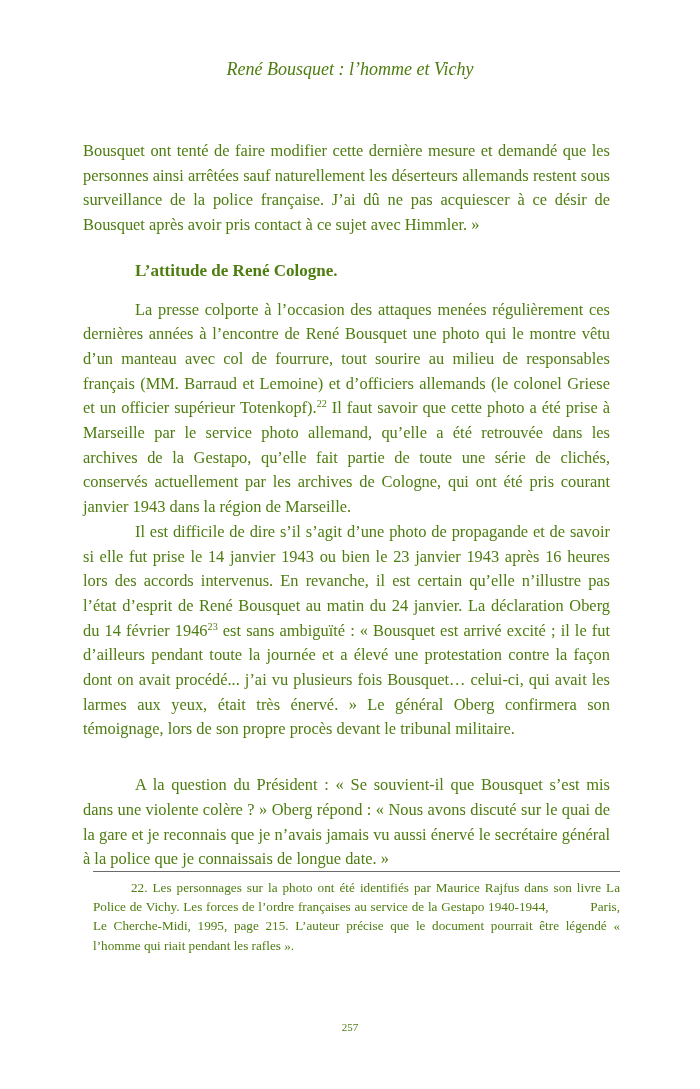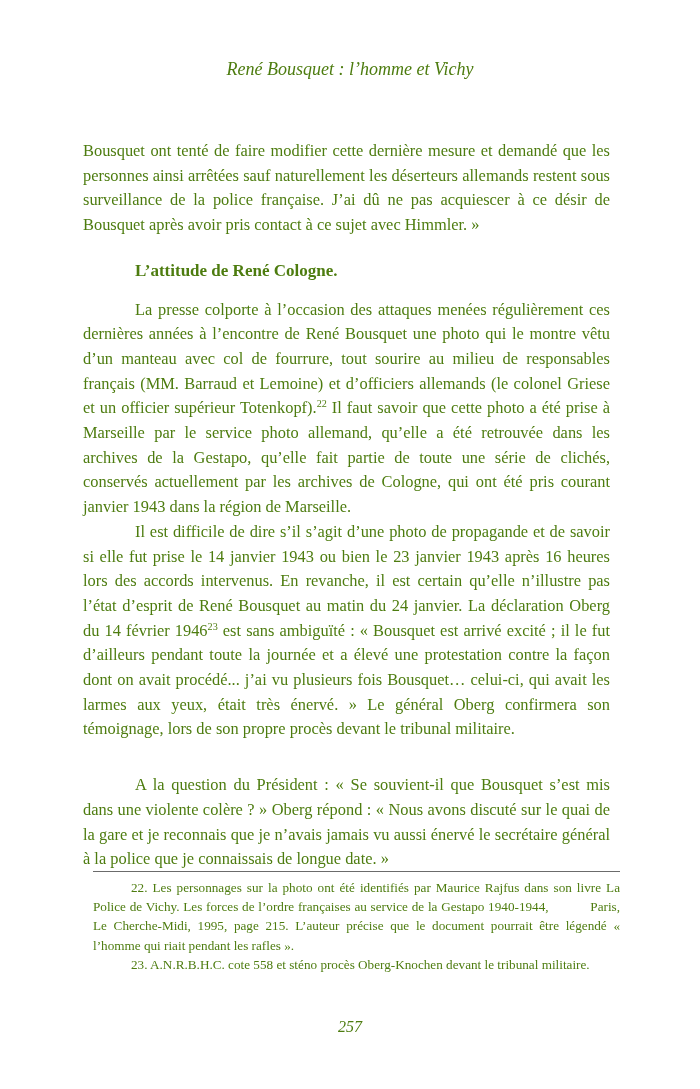--- a/index.html
+++ b/index.html
@@ -79,23 +79,22 @@
   }
   .fn-roman {
     font-style: normal;
   }
   .page-number {
     position: absolute;
     top: 1016px;
     left: 0;
     width: 100%;
     text-align: center;
-    font-size: 16px;
+    font-size: 11px;
     line-height: 22px;
-    font-style: italic;
   }
 </style>
 </head>
 <body>
 
 <div class="page">
 
   <header class="running-head">
     <span>René Bousquet : l’homme et Vichy</span>
   </header>
@@ -110,18 +109,17 @@
 
     <p class="para"><span>Il est difficile de dire s’il s’agit d’une photo de propagande et de savoir si elle fut prise le 14 janvier 1943 ou bien le 23 janvier 1943 après 16 heures lors des accords intervenus. En revanche, il est certain qu’elle n’illustre pas l’état d’esprit de René Bousquet au matin du 24 janvier. La déclaration Oberg du 14 février 1946</span><sup class="note-ref">23</sup><span> est sans ambiguïté : « Bousquet est arrivé excité ; il le fut d’ailleurs pendant toute la journée et a élevé une protestation contre la façon dont on avait procédé... j’ai vu plusieurs fois Bousquet… celui-ci, qui avait les larmes aux yeux, était très énervé. » Le général Oberg confirmera son témoignage, lors de son propre procès devant le tribunal militaire.</span></p>
 
     <p class="para spaced">A la question du Président : « Se souvient-il que Bousquet s’est mis dans une violente colère ? » Oberg répond : « Nous avons discuté sur le quai de la gare et je reconnais que je n’avais jamais vu aussi énervé le secrétaire général à la police que je connaissais de longue date. »</p>
 
   </main>
 
   <footer class="footnotes">
     <div class="footnote-rule"></div>
     <p class="footnote"><span class="fn-italic">22. Les personnages sur la photo ont été identifiés par Maurice Rajfus dans son livre </span><span class="fn-roman">La Police de Vichy. Les forces de l’ordre françaises au service de la Gestapo 1940-1944, </span><span class="fn-italic">Paris, Le Cherche-Midi, 1995, page 215. L’auteur précise que le document pourrait être légendé « l’homme qui riait pendant les rafles ».</span></p>
-    <p class="footnote fn-italic">23. A.N.R.B.H.C. cote 558 et sténo procès Oberg-Knochen devant le tribunal militaire.</p>
   </footer>
 
   <div class="page-number">257</div>
 
 </div>
 
 </body></html>

